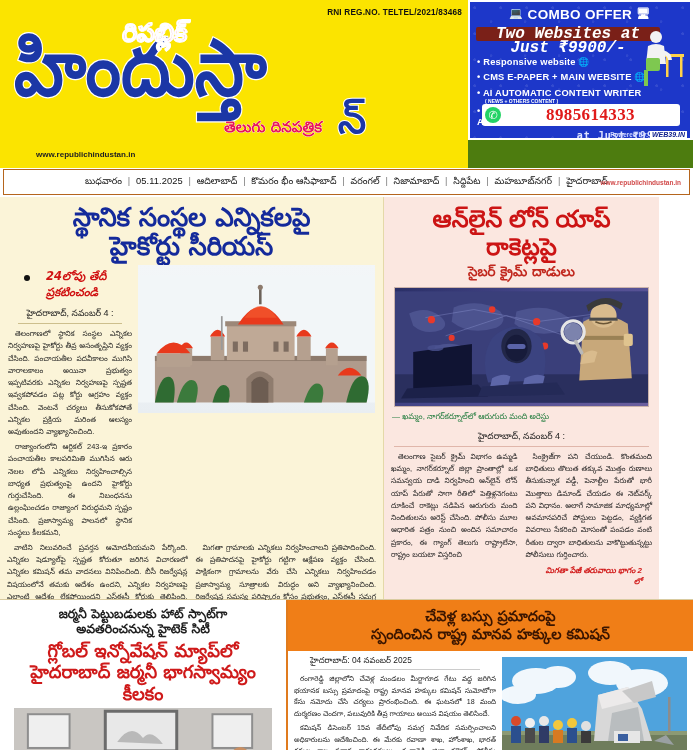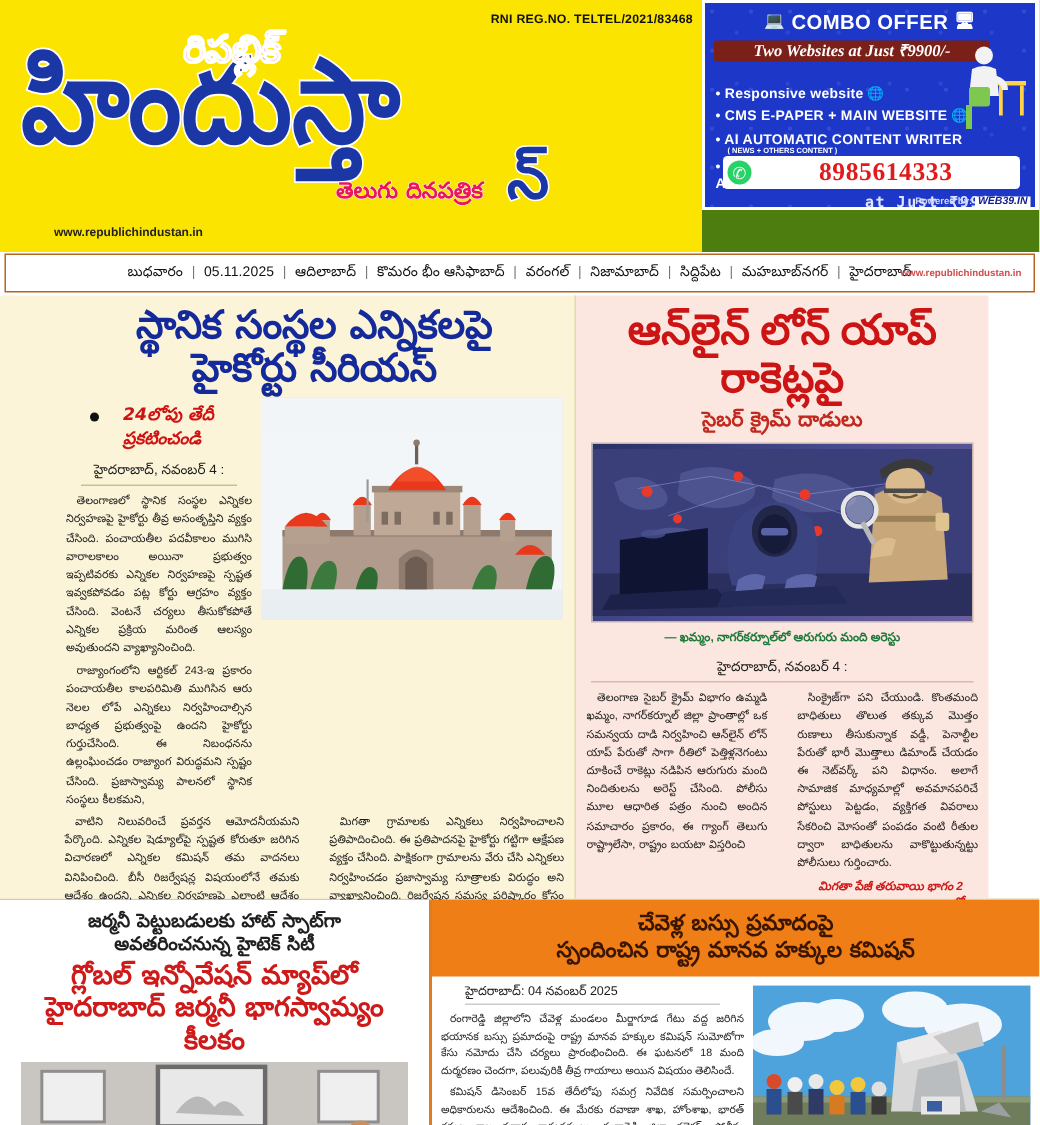--- a/index.html
+++ b/index.html
@@ -48,22 +48,22 @@
 
   
   .ad{position:relative;width:225px;height:140px;background:#fff;padding:2px 3px 2px 2px;box-sizing:border-box;}
   .ad-inner{position:relative;width:100%;height:100%;background:#1d37c9;
     background-image:radial-gradient(circle at 18% 22%,rgba(255,255,255,.10) 0 1.2px,transparent 1.6px),
                      radial-gradient(circle at 62% 58%,rgba(255,255,255,.08) 0 1.2px,transparent 1.6px);
     background-size:26px 26px,34px 34px;overflow:hidden;box-sizing:border-box;}
   .ad-combo{position:absolute;top:5px;left:0;right:0;text-align:center;color:#fff;font-size:13.5px;font-weight:bold;letter-spacing:.3px;}
   .ad-combo .ico{font-size:11px;vertical-align:2px;}
   .ad-sub{position:absolute;top:25px;left:6px;right:30px;height:14px;background:#7a2018;border-radius:2px;
-    color:#fff;font-size:11px;font-weight:bold;font-style:italic;text-align:center;line-height:14px;
-    font-family:Liberation Serif, serif;}
+    color:#fff;font-size:16px;font-weight:bold;font-style:italic;text-align:center;line-height:14px;
+    font-family:Liberation Mono, monospace;}
   .ad-li{position:absolute;left:7px;color:#ffffff;font-size:9.3px;font-weight:bold;letter-spacing:.2px;}
   .ad-li.l1{top:55px;}
   .ad-li.l2{top:70px;}
   .ad-li.l3{top:86px;}
   .ad-li.l3 .tiny{display:block;font-size:5px;letter-spacing:0;font-weight:bold;margin-left:8px;}
   .ad-li.l4{top:104px;}
   .ad-li.l5{top:115px;}
   .ad-globe{color:#49c9f5;font-size:9px;}
   .ad-price{position:absolute;right:8px;top:128px;color:#dfe4ff;font-size:10px;font-weight:bold;
     font-family:"DejaVu Sans Mono",monospace;letter-spacing:1px;}
@@ -79,55 +79,55 @@
 
   
   .datebar{position:relative;height:26px;margin:1px 3px 0 3px;border:1.4px solid #b5651d;background:#fff;
     display:flex;align-items:center;box-sizing:border-box;}
   .datebar-items{flex:1;text-align:center;font-size:9.3px;color:#111;letter-spacing:.1px;}
   .datebar-items span.sep{color:#777;margin:0 3px;}
   .datebar-url{position:absolute;right:8px;font-size:6.5px;color:#d14a4a;font-weight:bold;}
 
   
   .body-area{display:flex;margin-top:2px;height:402px;}
-  .col-left{width:384px;background:#fbf4d8;border-right:1.2px solid #e4d9a8;box-sizing:border-box;position:relative;padding-left:36px;}
+  .col-left{width:384px;background:#fbf4d8;border-right:1.2px solid #e4d9a8;box-sizing:border-box;position:relative;}
   .col-right{width:275px;background:#fbe7e0;box-sizing:border-box;position:relative;}
 
   .head-blue{
     text-align:center;color:#142a9b;font-weight:bold;font-size:26px;line-height:1.12;
     padding:6px 6px 2px;font-family:"DejaVu Sans",sans-serif;letter-spacing:-.2px;}
   .head-red{
-    text-align:center;color:#cc1414;font-weight:bold;font-size:28px;line-height:1.15;
-    padding:8px 8px 0;font-family:Liberation Serif, serif;}
+    text-align:center;color:#cc1414;font-weight:bold;font-size:24px;line-height:1.15;
+    padding:8px 8px 0;font-family:Liberation Sans, sans-serif;}
   .head-red-sub{text-align:center;color:#c1281e;font-weight:bold;font-size:13.5px;padding-top:3px;
     font-family:"DejaVu Sans",sans-serif;}
 
   .bullet-box{display:flex;gap:16px;align-items:flex-start;padding:6px 8px 2px 16px;}
   .bullet-dot{width:6px;height:6px;border-radius:50%;background:#111;margin-top:6px;flex:0 0 auto;}
   .bullet-text{color:#d01212;font-size:11.5px;font-weight:bold;font-style:italic;line-height:1.35;
     font-family:"DejaVu Sans",sans-serif;}
 
   .dateline{text-align:center;font-size:9px;color:#1a1a1a;padding:6px 0 3px;
     border-bottom:1px solid #cdbf8d;margin:0 10px 4px;}
   .dateline.pink{border-bottom-color:#e0b6aa;}
 
-  .art-cols{display:flex;gap:20px;padding:0 7px;}
+  .art-cols{display:flex;gap:8px;padding:0 7px;}
   .art-col{flex:1;}
   .body-text{font-size:7.4px;line-height:1.65;color:#1c1c1c;text-align:justify;
     word-spacing:.4px;hyphens:auto;}
   .body-text p{margin:0 0 3px;text-indent:7px;}
 
   .left-inner{display:flex;padding:0 4px;}
   .left-narrow{width:132px;padding:0 4px;box-sizing:border-box;}
   .left-wide{flex:1;}
 
   .photo{position:relative;overflow:hidden;background:#dfe6ec;}
   .photo-hc{height:148px;margin:2px 4px 4px 2px;}
   .photo-cyber{height:118px;margin:4px 10px 3px;border:1px solid #cbb3ab;}
-  .caption-green{color:#1d7a3a;font-size:8px;font-weight:bold;text-align:center;line-height:1.35;padding:2px 8px 2px;}
+  .caption-green{color:#1d7a3a;font-size:8px;font-weight:normal;text-align:left;line-height:1.35;padding:2px 8px 2px;}
   .cont-note{color:#d11a1a;font-size:8px;font-weight:bold;text-align:right;padding:2px 10px 0;font-style:italic;}
 
   
   .hc-sky{position:absolute;inset:0;background:linear-gradient(#f3f6f8 0%,#eef2f5 60%,#e9eef2 100%);}
 
   
   .cy-bg{position:absolute;inset:0;background:linear-gradient(135deg,#2a2f66 0%,#4a4a8f 45%,#6b5f9e 100%);}
 
   
   .bottom-area{display:flex;height:auto;border-top:1.5px solid #d9cba0;}

